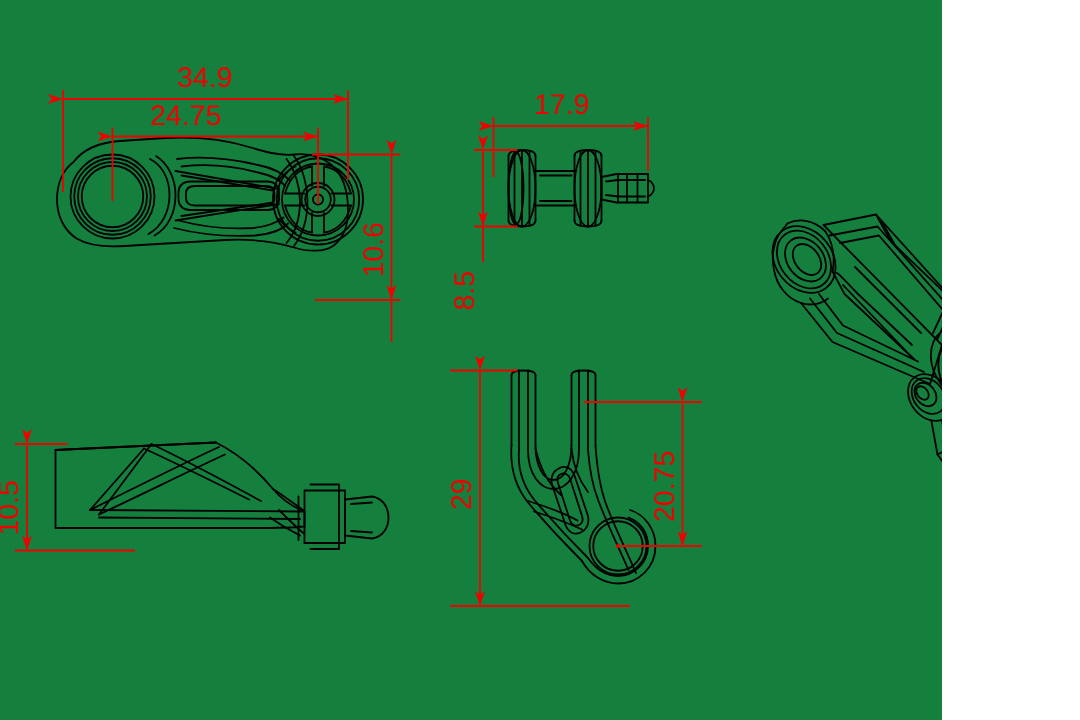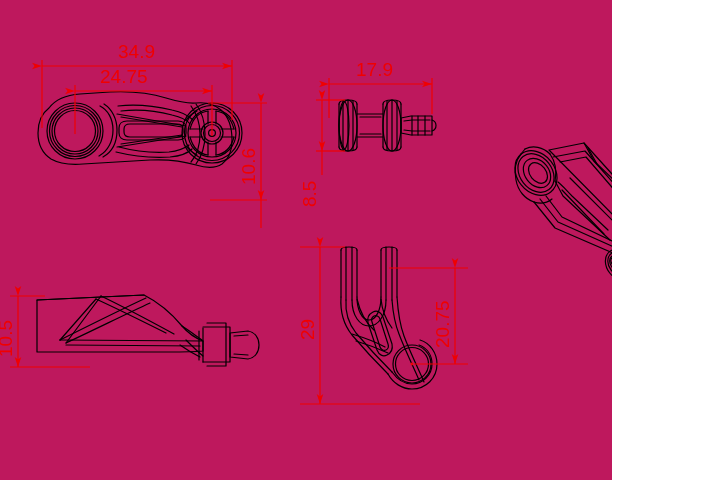--- a/index.html
+++ b/index.html
@@ -7,22 +7,23 @@
     padding: 0;
     background: #ffffff;
   }
   body {
     font-family: "Liberation Sans", sans-serif;
   }
   #sheet {
     position: relative;
     width: 612px;
     height: 480px;
-    background: #be185d;
+    background: #15803d;
     overflow: hidden;
+    padding-left: 16px;
   }
   #sheet svg {
     position: absolute;
     top: 0;
     left: 0;
   }
   .dimtext {
     font-family: "Liberation Sans", sans-serif;
     font-size: 19px;
     fill: #f00000;

